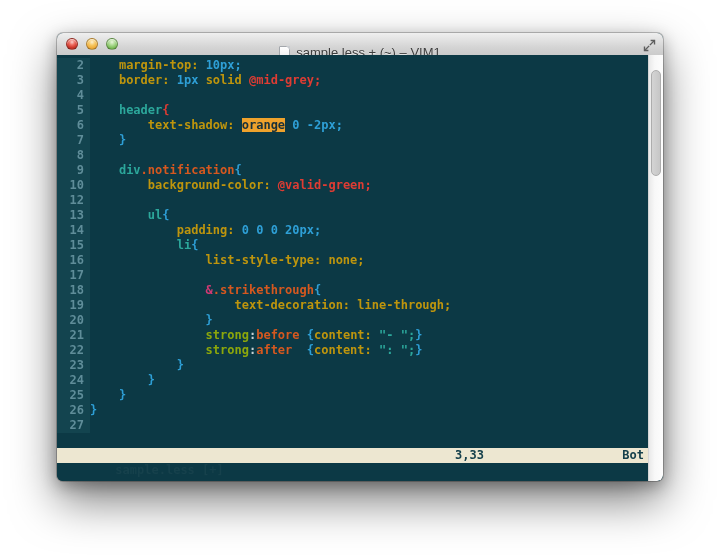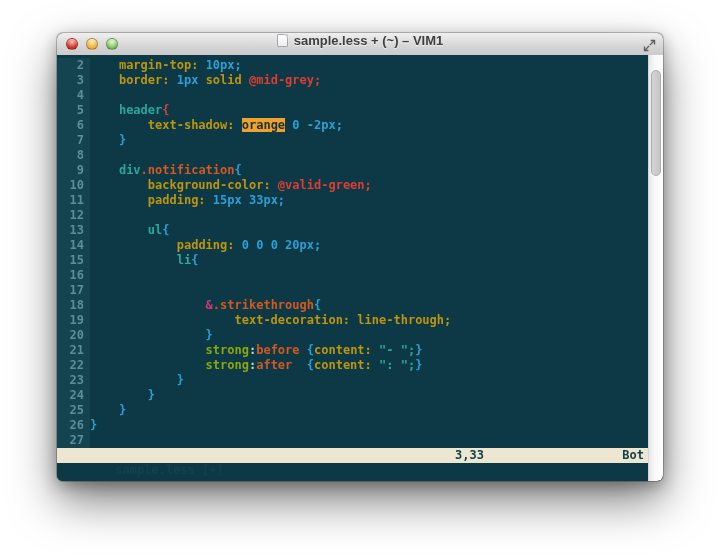--- a/index.html
+++ b/index.html
@@ -11,21 +11,21 @@
     border-radius: 6px;
     box-shadow: 0 20px 45px rgba(0,0,0,0.50), 0 5px 16px rgba(0,0,0,0.30), 0 0 0 1px rgba(0,0,0,0.22);
     background: var(--terminal_bg, #0C3945);
   }
 
   .titlebar {
     position: absolute; left: 0; top: 0; right: 0; height: 28px;
     border-radius: 6px 6px 0 0;
     background: linear-gradient(#EFEFEF, #D3D3D3 55%, #C6C6C6);
     border-bottom: 1px solid #8F8F8F;
-    display: flex; align-items: flex-start; justify-content: center; font-weight: bold;
+    display: flex; align-items: flex-end; justify-content: center;
   }
   .lights { position: absolute; left: 9px; top: 5px; display: flex; gap: 8px; }
   .light { width: 12px; height: 12px; border-radius: 50%; border: 1px solid rgba(0,0,0,0.28);
            box-shadow: inset 0 1px 1px rgba(255,255,255,0.65); }
   .light.close { background: radial-gradient(circle at 50% 30%, #FBD0CC 0%, #EC6A5E 35%, #CF372B 65%, #9E2A1f 100%); }
   .light.min   { background: radial-gradient(circle at 50% 30%, #FDF0CF 0%, #F6C65F 40%, #EFAC3A 70%, #D08F26 100%); }
   .light.zoom  { background: radial-gradient(circle at 50% 30%, #E9F6DB 0%, #A8D88D 40%, #7CBD58 70%, #5E9E3E 100%); }
 
   .title-wrap { display: flex; align-items: center; gap: 6px; }
   .doc-icon { position: relative; width: 11px; height: 13px; background: linear-gradient(#ffffff, #EDEDEE);
@@ -117,26 +117,25 @@
     <div class="code-area">
         <div class="row"><span class="ln">2</span><span class="codetext"><span>    </span><span class="tk-prop">margin-top:</span><span> </span><span class="tk-num">10px;</span></span></div>
         <div class="row"><span class="ln">3</span><span class="codetext"><span>    </span><span class="tk-prop">border:</span><span> </span><span class="tk-num">1px</span><span> </span><span class="tk-kw">solid</span><span> </span><span class="tk-var">@mid-grey;</span></span></div>
         <div class="row"><span class="ln">4</span><span class="codetext"></span></div>
         <div class="row"><span class="ln">5</span><span class="codetext"><span>    </span><span class="tk-sel">header</span><span class="tk-rbrace">{</span></span></div>
         <div class="row"><span class="ln">6</span><span class="codetext"><span>        </span><span class="tk-prop">text-shadow:</span><span> </span><span class="tk-hl">orange</span><span> </span><span class="tk-num">0</span><span> </span><span class="tk-num">-2px;</span></span></div>
         <div class="row"><span class="ln">7</span><span class="codetext"><span>    </span><span class="tk-brace">}</span></span></div>
         <div class="row"><span class="ln">8</span><span class="codetext"></span></div>
         <div class="row"><span class="ln">9</span><span class="codetext"><span>    </span><span class="tk-sel">div</span><span class="tk-cls">.notification</span><span class="tk-brace">{</span></span></div>
         <div class="row"><span class="ln">10</span><span class="codetext"><span>        </span><span class="tk-prop">background-color:</span><span> </span><span class="tk-var">@valid-green;</span></span></div>
-        <div class="row"><span class="ln">11</span><span class="codetext"><span>        </span><span class="tk-prop">padding:</span><span> </span><span class="tk-num">15px 33px;</span></span></div>
         <div class="row"><span class="ln">12</span><span class="codetext"></span></div>
         <div class="row"><span class="ln">13</span><span class="codetext"><span>        </span><span class="tk-sel">ul</span><span class="tk-brace">{</span></span></div>
         <div class="row"><span class="ln">14</span><span class="codetext"><span>            </span><span class="tk-prop">padding:</span><span> </span><span class="tk-num">0 0 0 20px;</span></span></div>
         <div class="row"><span class="ln">15</span><span class="codetext"><span>            </span><span class="tk-sel">li</span><span class="tk-brace">{</span></span></div>
-        <div class="row"><span class="ln">16</span></div>
+        <div class="row"><span class="ln">16</span><span class="codetext"><span>                </span><span class="tk-prop">list-style-type:</span><span> </span><span class="tk-kw">none;</span></span></div>
         <div class="row"><span class="ln">17</span><span class="codetext"></span></div>
         <div class="row"><span class="ln">18</span><span class="codetext"><span>                </span><span class="tk-amp">&amp;</span><span class="tk-cls">.strikethrough</span><span class="tk-brace">{</span></span></div>
         <div class="row"><span class="ln">19</span><span class="codetext"><span>                    </span><span class="tk-prop">text-decoration:</span><span> </span><span class="tk-kw">line-through;</span></span></div>
         <div class="row"><span class="ln">20</span><span class="codetext"><span>                </span><span class="tk-brace">}</span></span></div>
         <div class="row"><span class="ln">21</span><span class="codetext"><span>                </span><span class="tk-tag">strong</span><span class="tk-fg">:</span><span class="tk-cls">before</span><span> </span><span class="tk-brace">{</span><span class="tk-prop">content:</span><span> </span><span class="tk-str">"- ";</span><span class="tk-brace">}</span></span></div>
         <div class="row"><span class="ln">22</span><span class="codetext"><span>                </span><span class="tk-tag">strong</span><span class="tk-fg">:</span><span class="tk-cls">after</span><span>  </span><span class="tk-brace">{</span><span class="tk-prop">content:</span><span> </span><span class="tk-str">": ";</span><span class="tk-brace">}</span></span></div>
         <div class="row"><span class="ln">23</span><span class="codetext"><span>            </span><span class="tk-brace">}</span></span></div>
         <div class="row"><span class="ln">24</span><span class="codetext"><span>        </span><span class="tk-brace">}</span></span></div>
         <div class="row"><span class="ln">25</span><span class="codetext"><span>    </span><span class="tk-brace">}</span></span></div>
         <div class="row"><span class="ln">26</span><span class="codetext"><span class="tk-brace">}</span></span></div>

